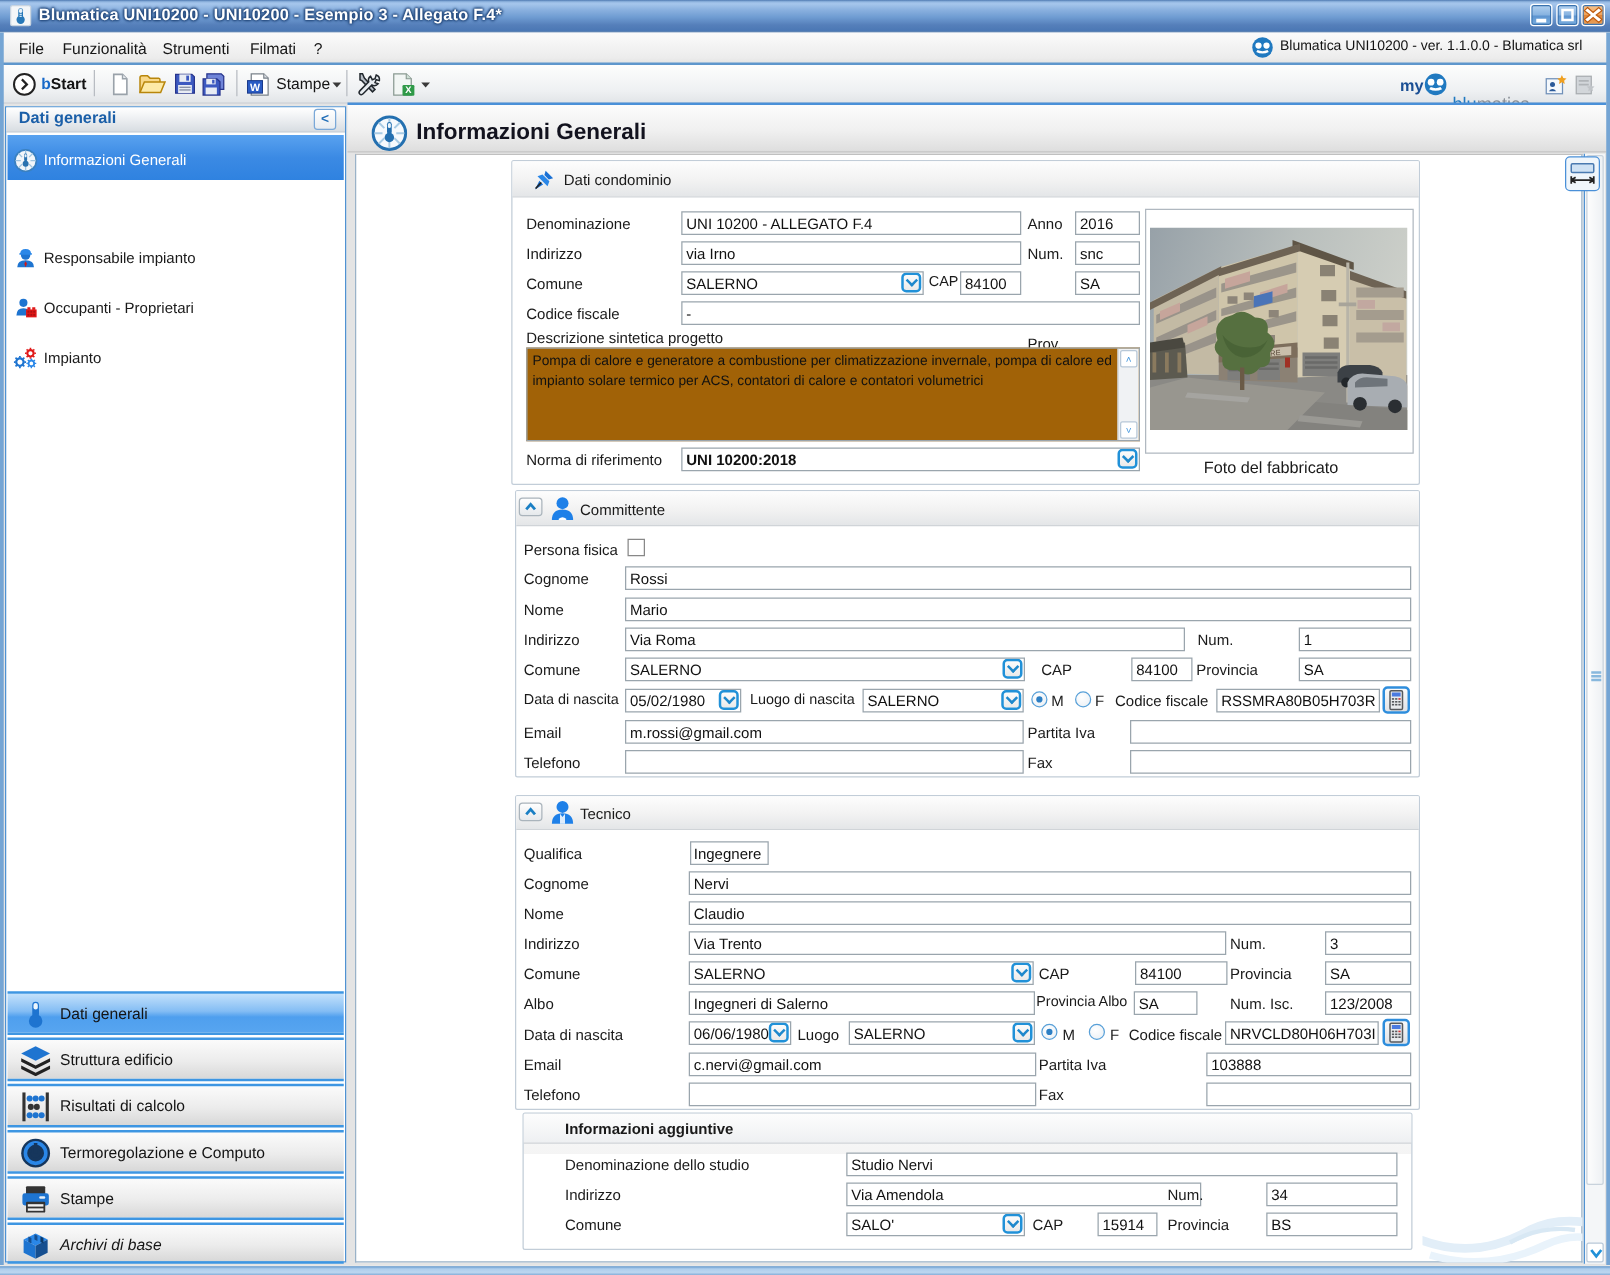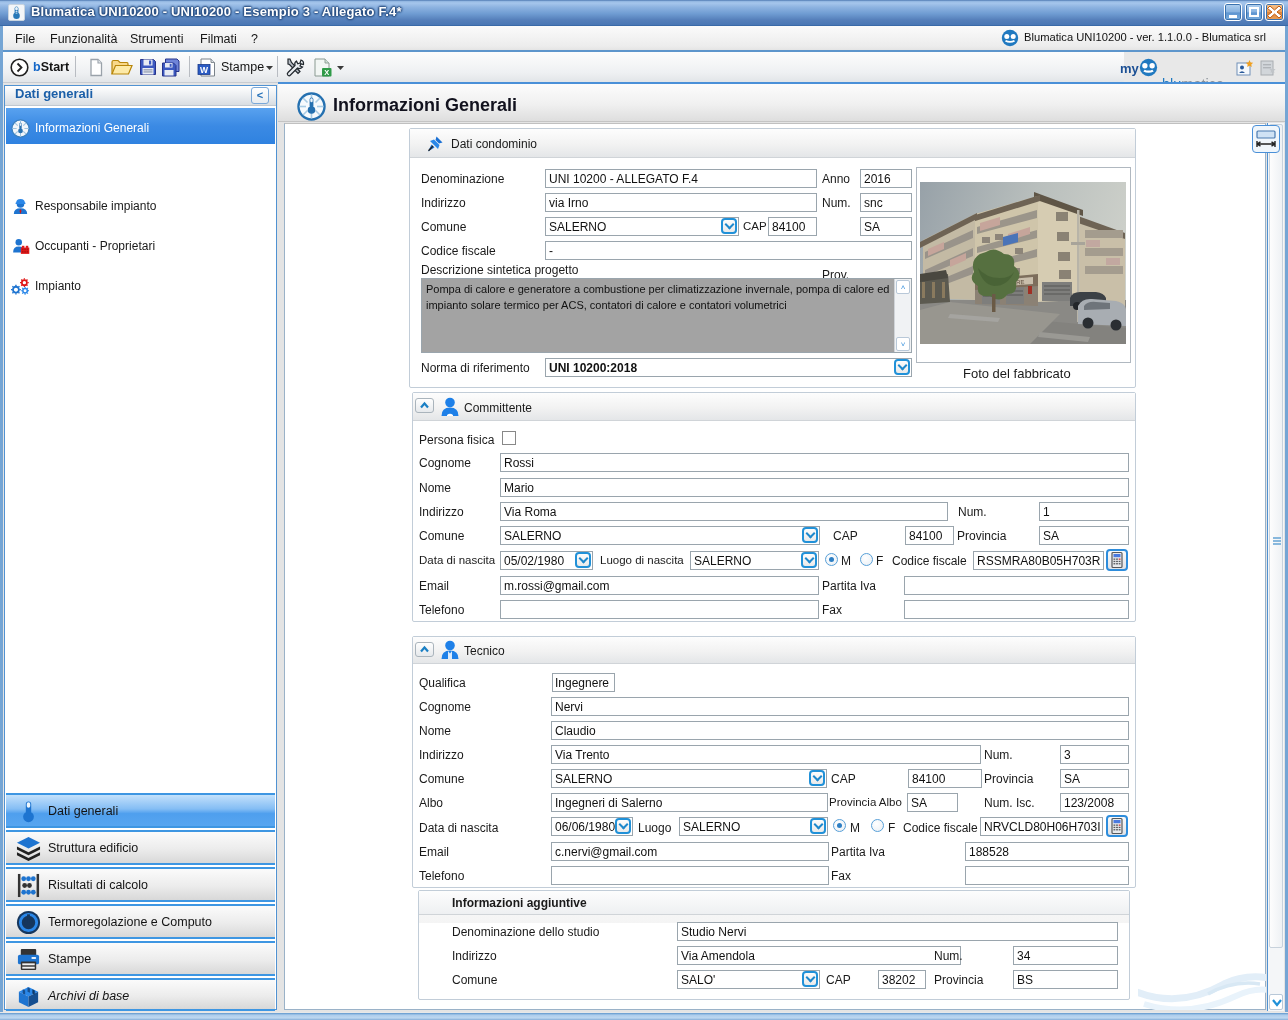--- a/index.html
+++ b/index.html
@@ -12,21 +12,21 @@
   border-bottom:1px solid #3a6aa8; }
 #title-ico { left:8px; top:4px; width:17px; height:17px; background:#f4f6f8; border-radius:2px; border:1px solid #c8d4e0; }
 #title-text { left:31px; top:4px; font-size:13px; font-weight:bold; color:#ffffff; text-shadow:0 1px 2px #24497c,1px 0 2px #24497c,0 -1px 2px #24497c,-1px 0 2px #24497c; letter-spacing:0.2px; }
 .capbtn { top:3px; width:18px; height:18px; border-radius:3px; border:1px solid #ffffff; box-shadow:inset 0 0 0 1px #3a72ae; }
 #btn-min { left:1224px; background:linear-gradient(180deg,#b4d2f0 0%,#86b2e0 50%,#5d94d0 55%,#7aaede 100%); }
 #btn-max { left:1245px; background:linear-gradient(180deg,#b4d2f0 0%,#86b2e0 50%,#5d94d0 55%,#7aaede 100%); }
 #btn-close { left:1265px; width:19px; background:linear-gradient(180deg,#f6c692 0%,#efa35c 48%,#e08436 52%,#e9a35e 100%); }
 #menubar { left:0; top:26px; width:1288px; height:26px; background:linear-gradient(180deg,#fbfbfb,#ececec 85%,#e4e4e4); border-bottom:2px solid #5e96cc; }
 .menu-item { position:absolute; top:6px; font-size:12.5px; color:#161616; }
 #verbox { position:absolute; top:5px; font-size:11.2px; color:#111; left:1024px; }
-#toolbar { left:0; top:52px; width:1124px; height:31px; background:linear-gradient(180deg,#fdfdfd,#eef0f2 70%,#e2e5e8); border-bottom:1px solid #c8ccd2; }
+#toolbar { left:0; top:52px; width:1288px; height:31px; background:linear-gradient(180deg,#fdfdfd,#eef0f2 70%,#e2e5e8); border-bottom:1px solid #c8ccd2; }
 .tsep { position:absolute; top:4px; width:1px; height:21px; background:#b8bcc2; }
 .ttext { position:absolute; font-size:13px; color:#141414; white-space:nowrap; }
 
 #bodyarea { left:0; top:83px; width:1288px; height:929px; background:#e4e4e4; }
 .sidestrip { position:absolute; top:26px; width:3px; height:986px; background:#75a5d4; z-index:50; }
 #winbottom { left:0; top:1013px; width:1288px; height:7px; background:linear-gradient(180deg,#5e96cc,#aecdec 30%,#bdd7f0 70%,#86aed8); }
 
 #sidebar { left:4px; top:85px; width:273px; height:925px; background:#ffffff; border:1px solid #5092d2; }
 #sb-header { left:0px; top:0px; width:271px; height:20px; background:linear-gradient(180deg,#ffffff,#f0f2f4 40%,#d8dde2); border-bottom:1px solid #c0c8d0; }
 #sb-header span { position:absolute; left:10px; top:0px; font-size:13px; font-weight:bold; color:#1b5fa8; }
@@ -406,21 +406,21 @@
     <div class="inp" style="left:860px;top:193px;width:52px;">snc</div>
 <span class="lab" style="left:421px;top:220px;">Comune</span>
     <div class="combo" style="left:545px;top:217px;width:194px;">SALERNO<div class="dd" style="left:175px;"></div></div>
     <span class="lab" style="left:743px;top:220px;font-size:11.5px;">CAP</span>
     <div class="inp" style="left:768px;top:217px;width:49px;">84100</div>
     <span class="lab" style="left:822px;top:220px;margin-top:48px;">Prov.</span>
     <div class="inp" style="left:860px;top:217px;width:52px;">SA</div>
 <span class="lab" style="left:421px;top:244px;">Codice fiscale</span>
     <div class="inp" style="left:545px;top:241px;width:367px;">-</div>
 <span class="lab" style="left:421px;top:263px;">Descrizione sintetica progetto</span>
-<div class="abs" style="left:421px;top:278px;width:491px;height:75px;border:1px solid #9aa5ad;background:#a3a3a3;">
+<div class="abs" style="left:421px;top:278px;width:491px;height:75px;border:1px solid #9aa5ad;background:#a16207;">
       <div style="position:absolute;left:4px;top:3px;width:466px;font-size:11px;line-height:15.5px;color:#111;white-space:nowrap;">Pompa di calore e generatore a combustione per climatizzazione invernale, pompa di calore ed<br>impianto solare termico per ACS, contatori di calore e contatori volumetrici</div>
       <div style="position:absolute;right:0;top:0;width:17px;height:73px;background:#f0f2f4;border-left:1px solid #d0d4d8;">
         <div style="position:absolute;left:1px;top:1px;width:14px;height:14px;background:#fff;border:1px solid #b8c8d8;border-radius:2px;color:#3f94dd;font-size:8px;text-align:center;line-height:13px;">˄</div>
         <div style="position:absolute;left:1px;bottom:1px;width:14px;height:14px;background:#fff;border:1px solid #b8c8d8;border-radius:2px;color:#3f94dd;font-size:8px;text-align:center;line-height:13px;">˅</div>
       </div>
     </div>
 <span class="lab" style="left:421px;top:361px;">Norma di riferimento</span>
     <div class="combo" style="left:545px;top:358px;width:367px;font-weight:bold;">UNI 10200:2018<div class="dd" style="left:348px;"></div></div>
 <div class="abs" style="left:916px;top:167px;width:215px;height:196px;background:#fff;border:1px solid #b0b8c0;"></div>
 <div class="abs" id="photo" style="left:920px;top:182px;width:206px;height:162px;">
@@ -667,39 +667,39 @@
           <rect x="10.7" y="9.8" width="1.8" height="1.3"></rect>
           <rect x="5.5" y="12.1" width="1.8" height="1.3"></rect>
           <rect x="8.1" y="12.1" width="1.8" height="1.3"></rect>
           <rect x="10.7" y="12.1" width="1.8" height="1.3"></rect>
         </g>
       </svg>
     </div>
 <span class="lab" style="left:419px;top:845px;">Email</span>
     <div class="inp" style="left:551px;top:842px;width:278px;">c.nervi@gmail.com</div>
     <span class="lab" style="left:831px;top:845px;">Partita Iva</span>
-    <div class="inp" style="left:965px;top:842px;width:164px;">188528</div>
+    <div class="inp" style="left:965px;top:842px;width:164px;">103888</div>
 <span class="lab" style="left:419px;top:869px;">Telefono</span>
     <div class="inp" style="left:551px;top:866px;width:278px;"></div>
     <span class="lab" style="left:831px;top:869px;">Fax</span>
     <div class="inp" style="left:965px;top:866px;width:164px;"></div>
 <div class="abs" style="left:418px;top:890px;width:712px;height:110px;border:1px solid #c2cdd8;border-radius:2px;background:linear-gradient(180deg,#fbfbfb,#f4f4f4 30%,#fff 30%);">
       <div style="position:absolute;left:0;top:0;width:710px;height:24px;background:linear-gradient(180deg,#fdfdfd,#eef0f2);border-bottom:1px solid #d0d4d8;"></div>
     </div>
 <span class="lab" style="left:452px;top:896px;font-weight:bold;">Informazioni aggiuntive</span>
 <span class="lab" style="left:452px;top:925px;">Denominazione dello studio</span>
     <div class="inp" style="left:677px;top:922px;width:441px;">Studio Nervi</div>
 <span class="lab" style="left:452px;top:949px;">Indirizzo</span>
     <div class="inp" style="left:677px;top:946px;width:284px;">Via Amendola</div>
     <span class="lab" style="left:934px;top:949px;">Num.</span>
     <div class="inp" style="left:1013px;top:946px;width:105px;">34</div>
 <span class="lab" style="left:452px;top:973px;">Comune</span>
     <div class="combo" style="left:677px;top:970px;width:143px;">SALO'<div class="dd" style="left:124px;"></div></div>
     <span class="lab" style="left:826px;top:973px;">CAP</span>
-    <div class="inp" style="left:878px;top:970px;width:48px;">38202</div>
+    <div class="inp" style="left:878px;top:970px;width:48px;">15914</div>
     <span class="lab" style="left:934px;top:973px;">Provincia</span>
     <div class="inp" style="left:1013px;top:970px;width:105px;">BS</div>
 </div>
 <div class="abs" id="vscroll">
   <div id="vs-thumb">
       <div style="position:absolute;left:3px;top:412px;width:8px;height:1.5px;background:#88b8dd;box-shadow:0 3px #88b8dd,0 6px #88b8dd;"></div>
     </div>
   <div id="vs-down">
       <svg width="12" height="12" viewBox="0 0 12 12" style="position:absolute;left:1px;top:2px;">
         <path d="M2 3 L6 8 L10 3" fill="none" stroke="#2191d8" stroke-width="2.2"></path>

